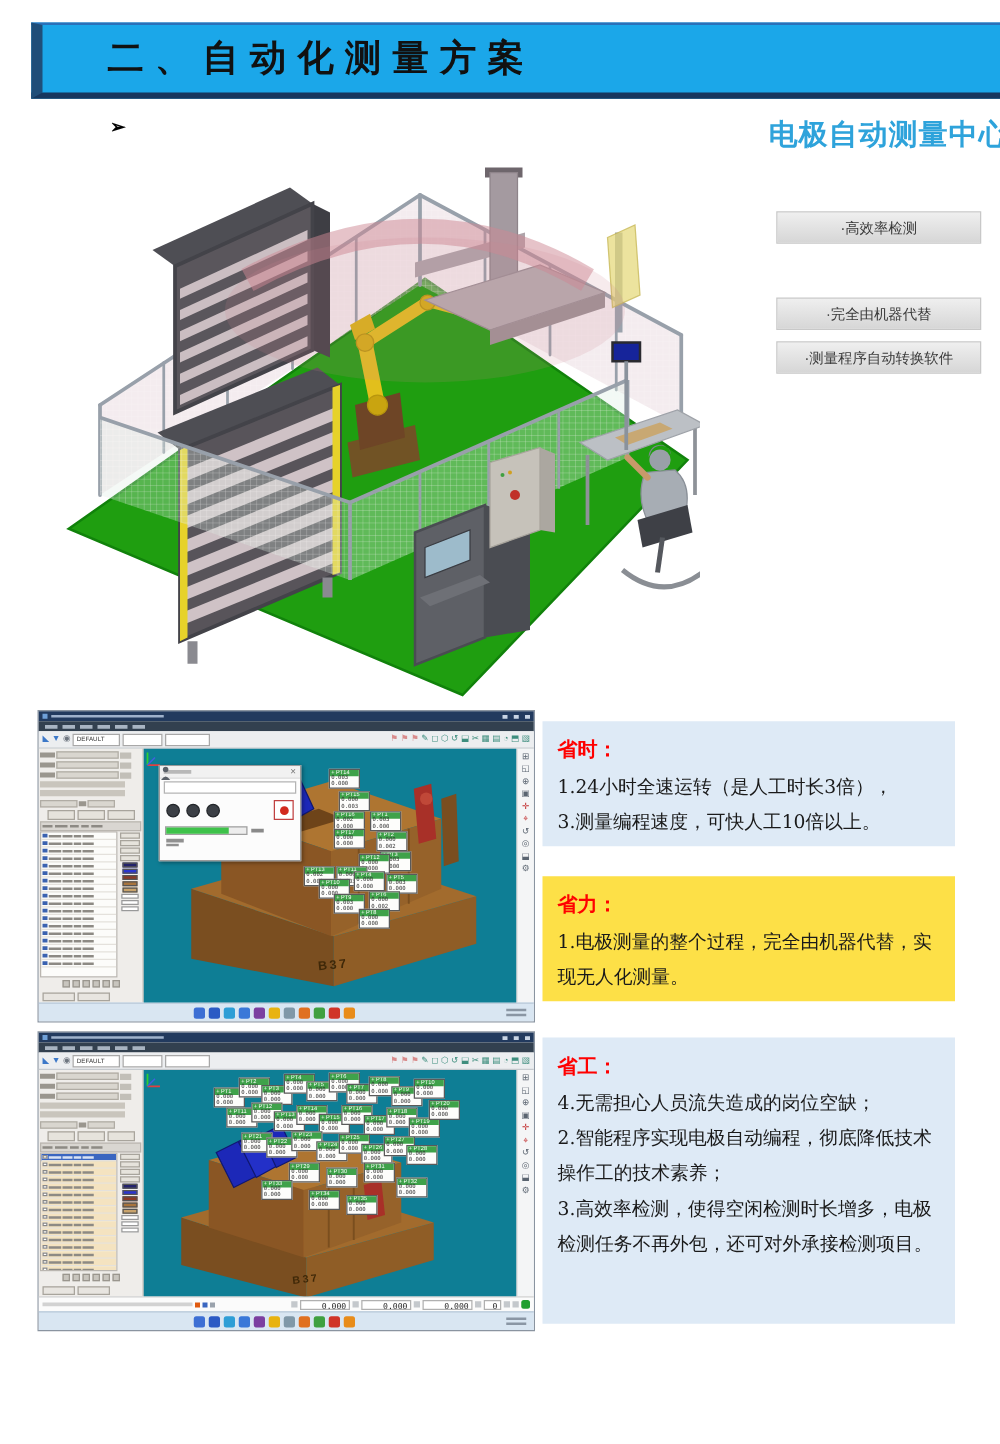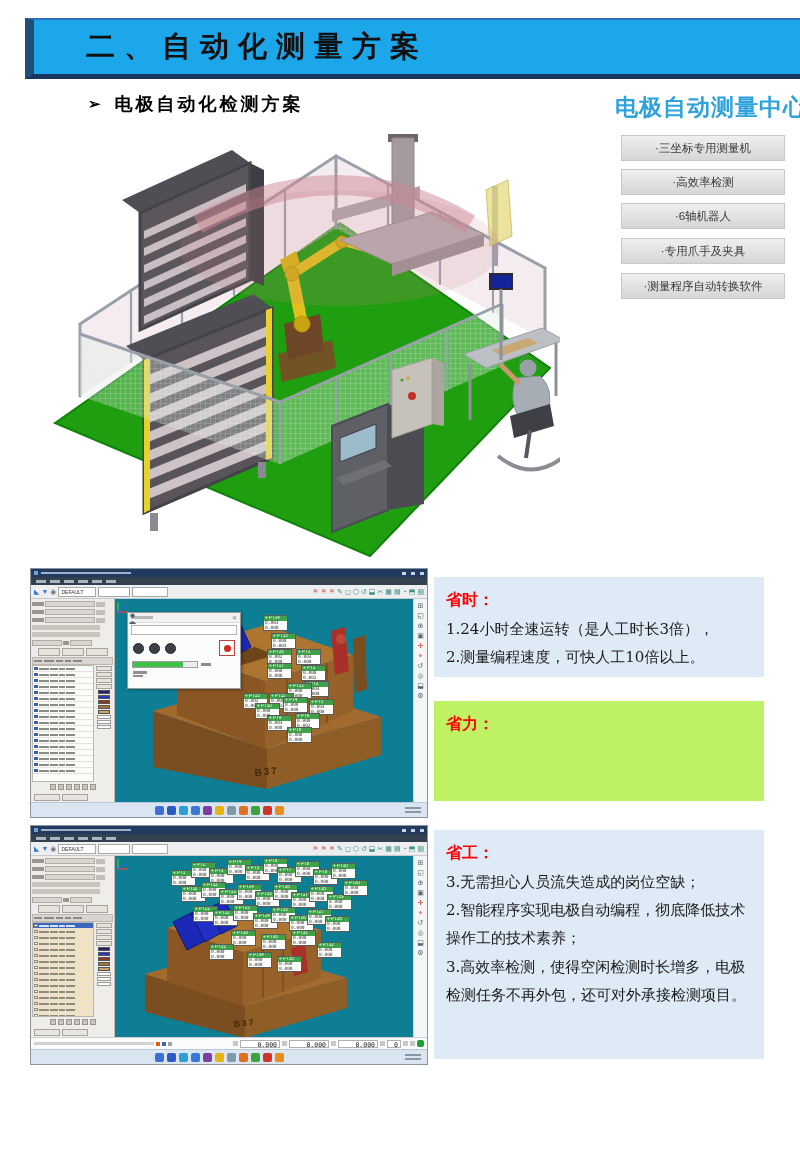--- a/index.html
+++ b/index.html
@@ -137,29 +137,26 @@
 </style>
 </head>
 <body>
 
 <div class="abs" id="banner">
   <span class="t">二、自动化测量方案</span>
 </div>
 
 <div class="abs" id="sect">
   <span class="b">➢</span>
-  <span class="h">电极自动化检测方案</span>
 </div>
 
 <div class="abs" id="cpanel">
   <div class="title">电极自动测量中心</div>
-  <div class="citem" style="top:43px">·三坐标专用测量机</div>
   <div class="citem" style="top:77px">·高效率检测</div>
-  <div class="citem" style="top:111px">·6轴机器人</div>
-  <div class="citem" style="top:146px">·专用爪手及夹具</div>
+  <div class="citem" style="top:146px">·完全由机器代替</div>
   <div class="citem" style="top:181px">·测量程序自动转换软件</div>
 </div>
 
 <svg class="abs" id="scene" width="520" height="430" viewBox="0 0 520 430">
   <defs>
     <pattern id="mesh" width="5" height="5" patternUnits="userSpaceOnUse">
       <path d="M0 0H5M0 0V5" stroke="rgba(250,245,248,0.55)" stroke-width="0.7"></path>
     </pattern>
   </defs>
   <g>
@@ -1178,23 +1175,24 @@
     <div class="tray">
         <span></span>
         <span></span>
       </div>
   </div>
 </div>
 
 <div class="benefit" id="ben0" style="background: rgb(222, 234, 246);">
   <div class="bt" style="color: rgb(255, 0, 0);">省时：</div>
   <div>1.24小时全速运转（是人工时长3倍），</div>
-  <div>2.测量编程速度，可快人工10倍以上。</div>
+  <div>3.测量编程速度，可快人工10倍以上。</div>
 </div>
-<div class="benefit" id="ben1" style="background: #bef264;">
+<div class="benefit" id="ben1" style="background: #fde047;">
   <div class="bt" style="color: rgb(255, 0, 0);">省力：</div>
+  <div>1.电极测量的整个过程，完全由机器代替，实现无人化测量。</div>
 </div>
 <div class="benefit" id="ben2" style="background: rgb(222, 234, 246);">
   <div class="bt" style="color: rgb(255, 0, 0);">省工：</div>
-  <div>3.无需担心人员流失造成的岗位空缺；</div>
+  <div>4.无需担心人员流失造成的岗位空缺；</div>
   <div>2.智能程序实现电极自动编程，彻底降低技术操作工的技术素养；</div>
   <div>3.高效率检测，使得空闲检测时长增多，电极检测任务不再外包，还可对外承接检测项目。</div>
 </div>
 
 </body></html>

